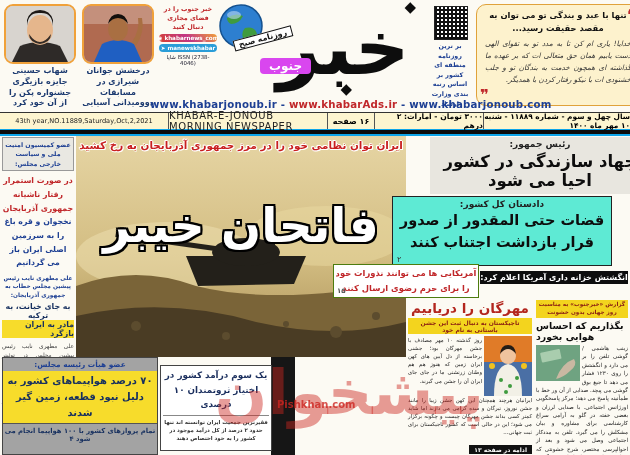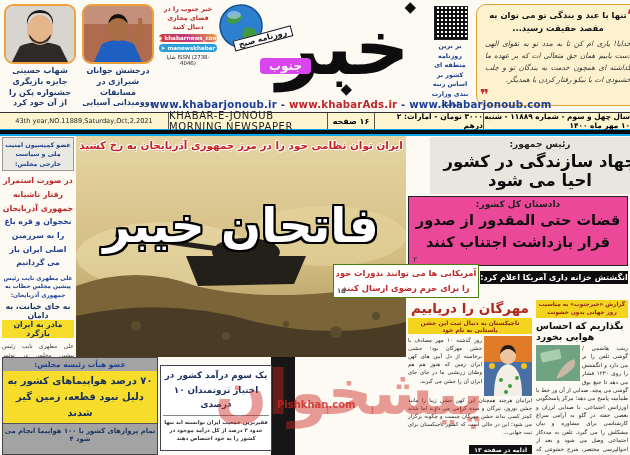--- a/index.html
+++ b/index.html
@@ -50,36 +50,36 @@
   .d-fa{width:146px;font-size:7.4px;font-weight:bold;direction:rtl;border-right:none!important;}
   .rule{left:0;top:130px;width:630px;height:4px;background:#0c0c0c;}
   
   .sidebar{left:2px;top:137px;width:72px;}
   .sb-k1{background:#e9e8e2;border:1px solid #999;font-size:6.3px;font-weight:bold;color:#1d3f93;
          text-align:center;line-height:1.5;padding:2px;}
   .sb-h1a{color:#c0272a;font-size:7.8px;font-weight:900;text-align:center;line-height:1.75;margin-top:3px;}
   .sb-h1b{color:#1d3f93;font-size:7.8px;font-weight:900;text-align:center;line-height:1.75;}
   .sb-k2{color:#1d3f93;font-size:5.8px;font-weight:bold;text-align:center;line-height:1.5;margin-top:4px;}
   .sb-h2a{color:#17305f;font-size:7.8px;font-weight:900;text-align:center;margin-top:2px;}
-  .sb-h2b{color:#17305f;font-size:7.8px;font-weight:900;text-align:center;background:#f7dc2b;}
+  .sb-h2b{color:#17305f;font-size:7.8px;font-weight:900;background:#f7dc2b;}
   .sb-bd{font-size:5.8px;color:#444;line-height:1.55;text-align:justify;margin-top:4px;}
   .chip{display:inline-block;background:#111;color:#fff;font-size:6px;font-weight:bold;padding:1px 5px;margin-top:2px;}
   
   .lead{left:76px;top:136px;width:330px;height:274px;overflow:hidden;}
   .lead .kick{position:absolute;left:0;top:3px;width:100%;text-align:center;color:#c81f1f;
         font-size:10.4px;font-weight:900;
         text-shadow:1px 0 #fff,-1px 0 #fff,0 1px #fff,0 -1px #fff,1px 1px #fff,-1px -1px #fff;}
   .lead .ttl{position:absolute;left:0;top:62px;width:100%;text-align:center;color:#fff;
         font-size:47px;font-weight:900;letter-spacing:1px;
         text-shadow:2px 0 #000,-2px 0 #000,0 2px #000,0 -2px #000,2px 2px #000,-2px -2px #000,2px -2px #000,-2px 2px #000;}
   
   .pres{left:430px;top:137px;width:220px;height:55px;background:#e8e6df;padding-top:2px;}
   .pres .k{font-size:9px;font-weight:bold;color:#222;text-align:center;}
   .pres .t{font-size:16.5px;font-weight:900;color:#0d0d0d;text-align:center;margin-top:3px;}
-  .pros{left:408px;top:196px;width:218px;height:66px;background:#ec4899;border:1.3px solid #222;padding-top:2px;}
+  .pros{left:392px;top:196px;width:218px;height:66px;background:#5eead4;border:1.3px solid #222;padding-top:2px;}
   .pros .k{font-size:9px;font-weight:bold;color:#222;text-align:center;}
   .pros .t{font-size:14.5px;font-weight:800;color:#0d0d0d;text-align:center;line-height:1.5;margin-top:1px;}
   .pros .pg{position:absolute;left:4px;bottom:1px;font-size:8px;color:#333;}
   .tre-l{left:480px;top:271px;width:148px;height:13px;background:#0d0d0d;color:#fff;font-size:8px;
          font-weight:bold;text-align:center;line-height:13px;}
   .tre-h{left:333px;top:264px;width:144px;height:31px;background:#fff;border:1px solid #4d7c0f;
          color:#c0272a;font-size:8.4px;font-weight:900;text-align:center;line-height:1.75;padding-top:1px;}
   .tre-h .pg{position:absolute;left:3px;bottom:0;font-size:7px;color:#555;}
   
   .nv{left:536px;top:300px;width:92px;}
@@ -193,21 +193,21 @@
     <div class="d-pr">۳۰۰۰ تومان - امارات: ۲ درهم</div>
     <div class="d-fa">سال چهل و سوم - شماره ۱۱۸۸۹ - شنبه ۱۰ مهر ماه ۱۴۰۰</div>
   </div>
   <div class="abs rule"></div>
 
   <div class="abs sidebar">
     <div class="sb-k1">عضو کمیسیون امنیت ملی و سیاست خارجی مجلس:</div>
     <div class="sb-h1a">در صورت استمرار رفتار ناشیانه جمهوری آذربایجان</div>
     <div class="sb-h1b">نخجوان و قره باغ را به سرزمین اصلی ایران باز می گردانیم</div>
     <div class="sb-k2">علی مطهری نایب رئیس پیشین مجلس خطاب به جمهوری آذربایجان:</div>
-    <div class="sb-h2a">به جای خیانت، به دامان</div>
+    <div class="sb-h2a">به جای خیانت، به ترکیه</div>
     <div class="sb-h2b">مادر به ایران بازگرد</div>
     <div class="sb-bd">علی مطهری نایب رئیس پیشین مجلس در توئیتر نوشت: ایران باید در مقابل طرح مشترک جمهوری آذربایجان و ترکیه و اسرائیل مبنی بر ایجاد دالان زنگزور که مرز ارمنستان با ایران را از بین می برد و یکی از راه های ایران به اروپا را مسدود می کند به هر قیمتی بایستد. جمهوری آذربایجان به جای خیانت...</div>
 
   </div>
 
   <div class="abs lead">
     <svg width="330" height="221" viewBox="0 0 330 221">
       <defs>
         <linearGradient id="sky" x1="0" y1="0" x2="0" y2="1">
           <stop offset="0" stop-color="#e6d5a4"></stop>

